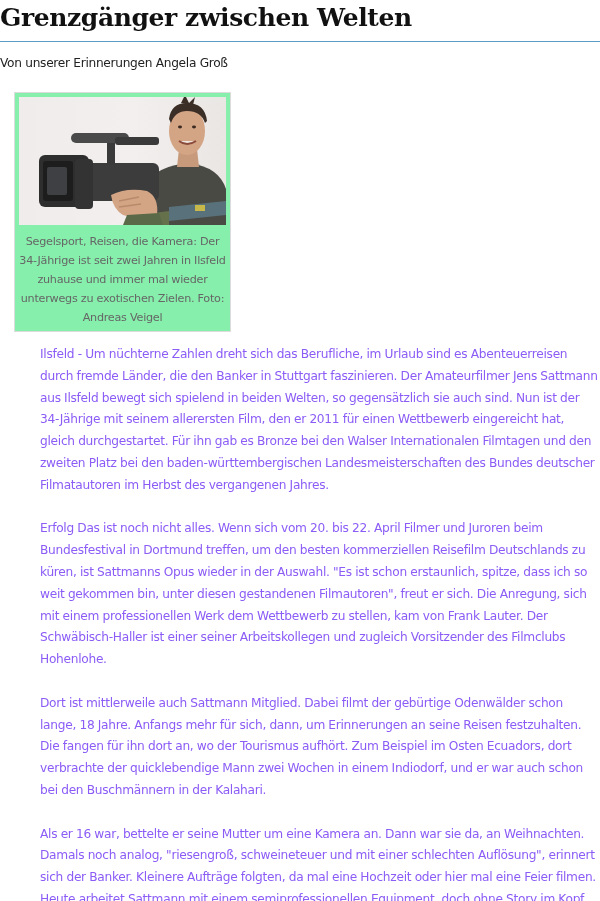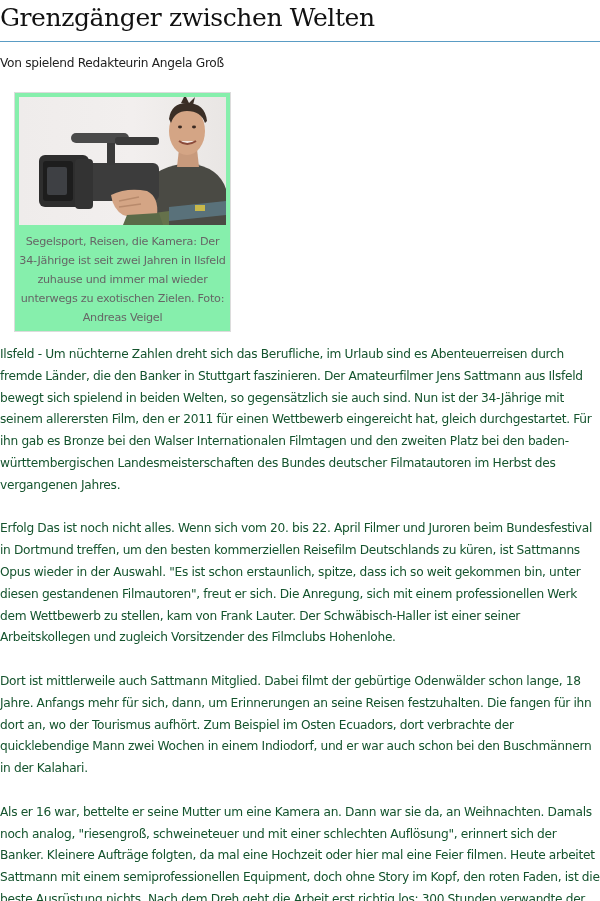--- a/index.html
+++ b/index.html
@@ -1,21 +1,21 @@
 <!DOCTYPE html>
 <html><head>
   <meta charset="utf-8">
   <style>
     * { margin: 0; padding: 0; box-sizing: border-box; }
     html, body { width: 600px; height: 901px; overflow: hidden; background: #ffffff; }
     body { font-family: "DejaVu Sans", sans-serif; color: #222222; position: relative; }
 
     .headline {
       position: absolute; left: 0; top: 3px; width: 600px;
-      font-family: "DejaVu Serif", serif; font-size: 25px; font-weight: normal;
+      font-family: "DejaVu Serif", serif; font-size: 25px; font-weight: bold;
       color: #111111; letter-spacing: -0.4px; white-space: nowrap;
     }
     .rule {
       position: absolute; left: 0; top: 41px; width: 600px; height: 1px;
       background: #5a9cc4;
     }
     .byline {
       position: absolute; left: 0; top: 56px;
       font-size: 12.2px; color: #222; white-space: nowrap; letter-spacing: -0.3px;
     }
@@ -30,30 +30,30 @@
       overflow: hidden;
     }
     .caption {
       position: absolute; left: 4px; top: 139px; width: 207px;
       text-align: center; font-size: 11.2px; line-height: 19px; color: #666666;
       letter-spacing: -0.25px;
     }
 
     .article { position: absolute; left: 0; top: 344px; width: 600px; }
     .article p {
-      font-size: 12.2px; line-height: 21.8px; color: #14532d;
-      letter-spacing: -0.28px; margin-bottom: 21.8px; word-spacing: -0.2px;
+      font-size: 12.2px; line-height: 21.8px; color: #8b5cf6;
+      letter-spacing: -0.28px; margin-bottom: 21.8px; word-spacing: -0.2px; padding-left: 40px;
     }
   </style>
 </head>
 <body>
 
 <h1 class="headline">Grenzgänger zwischen Welten</h1>
 <div class="rule"></div>
-<div class="byline">Von spielend Redakteurin Angela Groß</div>
+<div class="byline">Von unserer Erinnerungen Angela Groß</div>
 
 <div class="figure">
   <div class="photo" title="Mann mit Videokamera auf der Schulter">
     <svg width="207" height="128" viewBox="0 0 207 128" xmlns="http://www.w3.org/2000/svg">
 
       <path d="M120 128 L124 88 Q140 68 170 66 Q200 70 207 92 L207 128 Z" fill="#4a4a44"></path>
       <path d="M150 110 L207 104 L207 118 L150 124 Z" fill="#5d7a88" opacity="0.8"></path>
       <path d="M120 118 L150 114 L150 128 L120 128 Z" fill="#6b7a4e" opacity="0.8"></path>
       <rect x="176" y="108" width="10" height="6" fill="#c8b84a"></rect>
 

